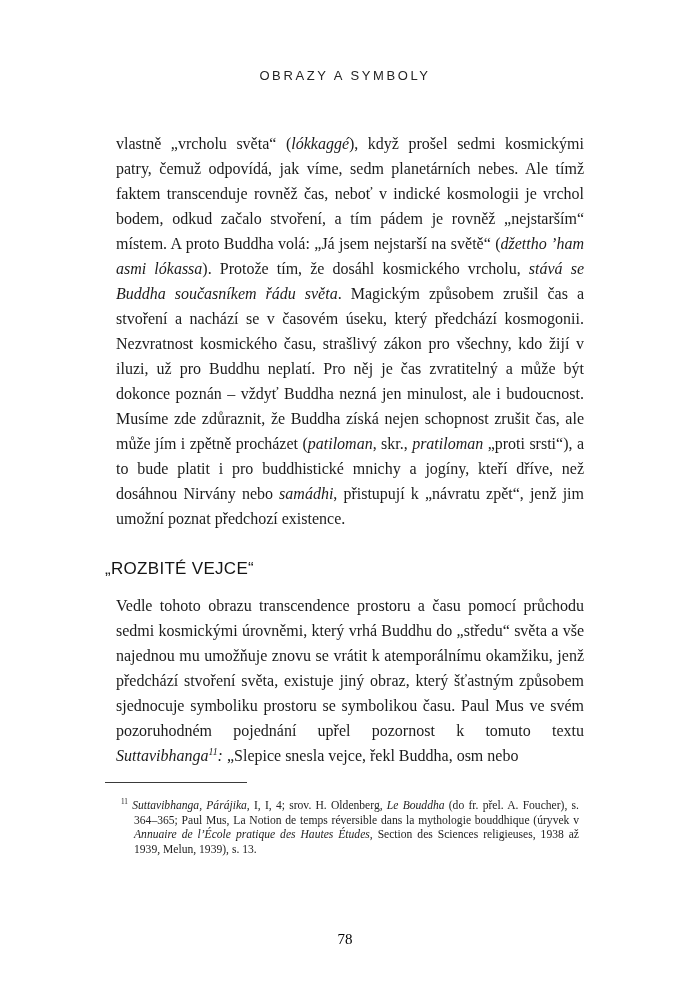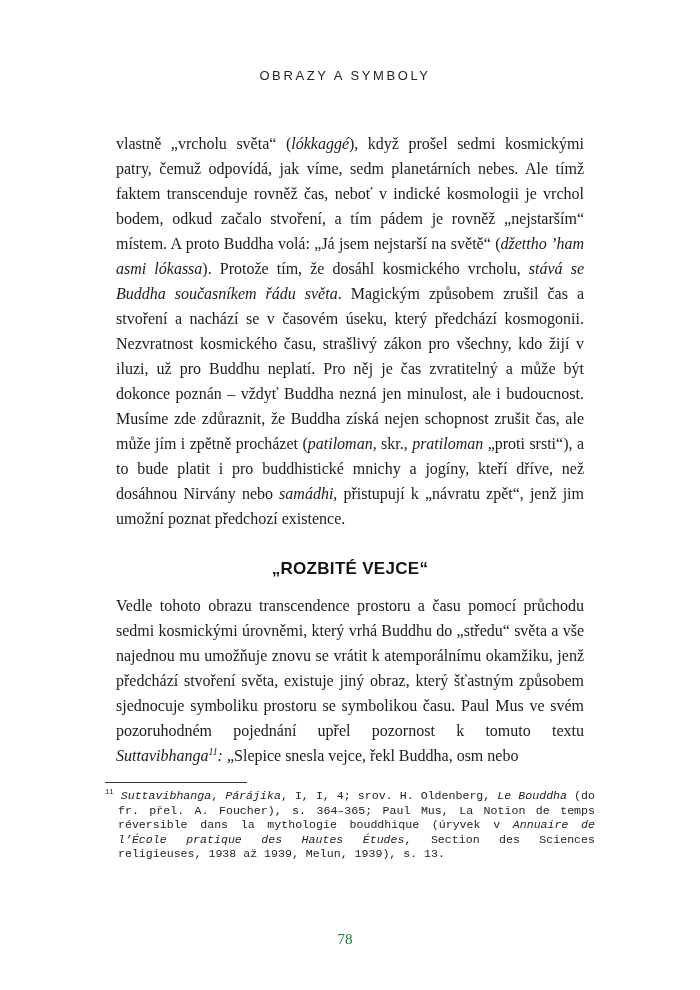--- a/index.html
+++ b/index.html
@@ -30,50 +30,48 @@
   .body-para {
     font-size: 16px;
     line-height: 25px;
     text-align: justify;
     margin: 11px;
     color: #1b1b1b;
   }
   .section-heading {
     font-family: "Liberation Sans", sans-serif;
     font-size: 17px;
-    font-weight: 700;
+    font-weight: 400;
     letter-spacing: 0.3px;
     margin: 28px 0 14px 0;
     color: #141414;
-    text-align: center;
   }
   .footnote-block { margin-top: 14px; }
   .footnote-rule {
     width: 142px;
     height: 0;
     border-top: 1px solid #3a3a3a;
     margin-bottom: 6px;
   }
   .footnote {
     font-size: 11.6px;
     line-height: 14.6px;
     text-align: justify;
     padding-left: 13px;
     text-indent: -13px;
-    margin: 0;
+    margin: 16px;
     color: #222222;
-    font-family: Liberation Mono, monospace;
   }
   sup { font-size: 0.62em; vertical-align: super; line-height: 0; }
   .page-number {
     position: absolute;
     bottom: 42px; left: 0; right: 0;
     text-align: center;
     font-size: 15px;
-    color: #15803d;
+    color: #000000;
   }
 </style>
 </head>
 <body>
 
 <div class="page">
 
   <div class="running-head">OBRAZY A SYMBOLY</div>
 
   <div class="content">

